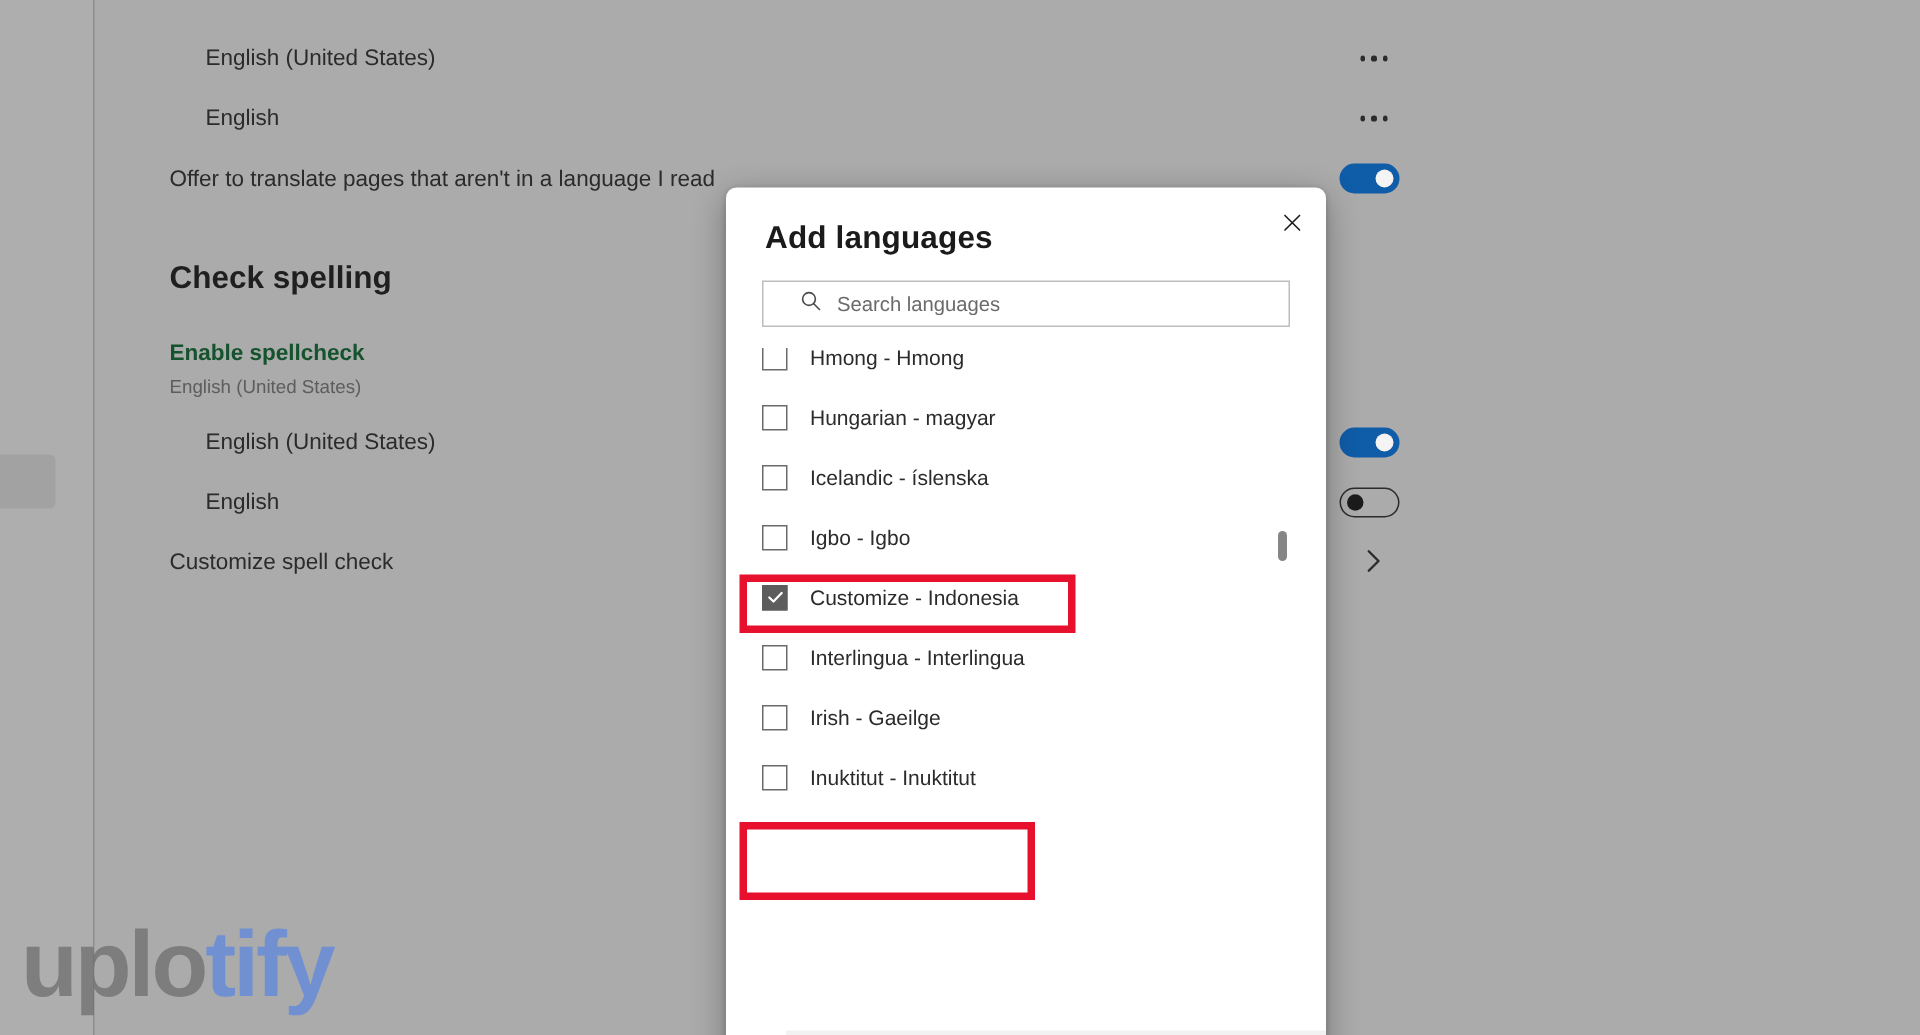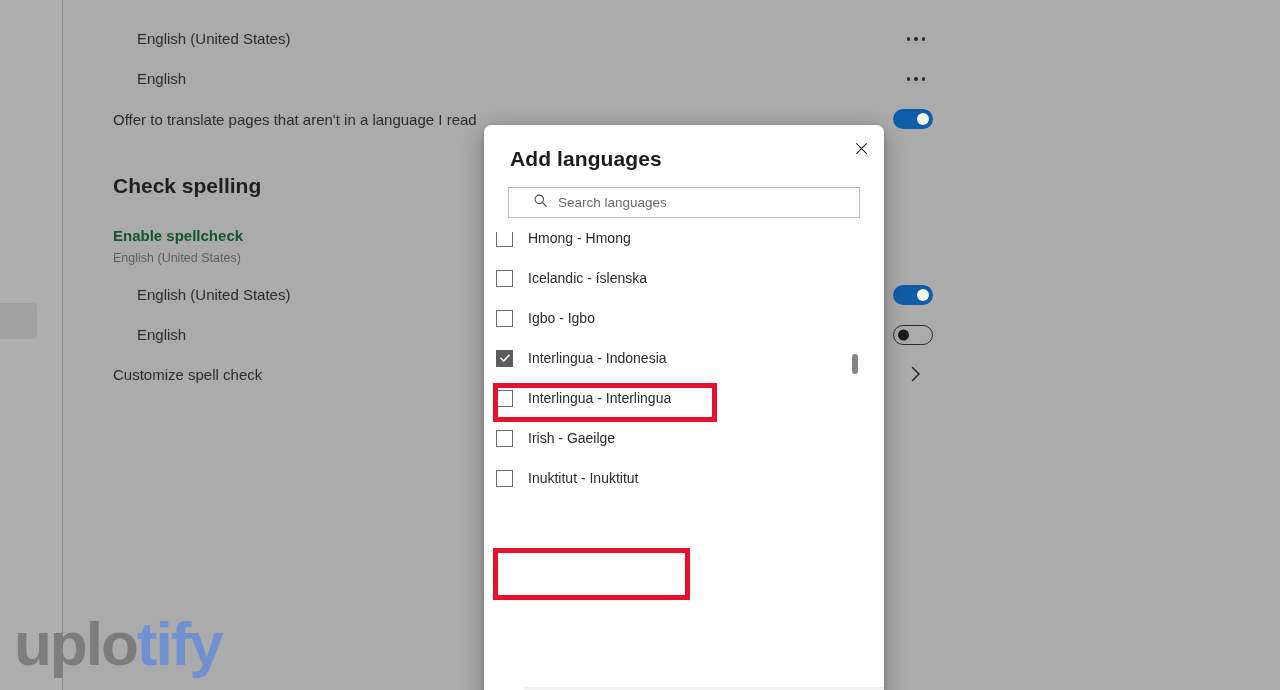--- a/index.html
+++ b/index.html
@@ -119,21 +119,21 @@
   
   #lang-list {
     flex: 1 1 auto;
     margin-top: 14px;
     position: relative;
     overflow: hidden;
   }
   #lang-scroll {
     position: absolute;
     left: 0; right: 0; top: -14px; bottom: 0;
-    padding-left: 12px;
+    padding-left: 24px;
   }
   .lang-row {
     height: 40px;
     display: flex; align-items: center;
     position: relative;
   }
   .cbox {
     width: 17px; height: 17px;
     border: 1.3px solid #6b6b6b;
     background: #fff;
@@ -264,20 +264,26 @@
   <div id="lang-list">
     <div id="lang-scroll">
 
       <div class="lang-row">
         <span class="cbox">
           
         </span>
         <span class="lang-label">Hmong - Hmong</span>
       </div>
 
+      <div class="lang-row">
+        <span class="cbox">
+          
+        </span>
+        <span class="lang-label">Hungarian - magyar</span>
+      </div>
 
       <div class="lang-row">
         <span class="cbox">
           
         </span>
         <span class="lang-label">Icelandic - íslenska</span>
       </div>
 
       <div class="lang-row">
         <span class="cbox">
@@ -285,21 +291,21 @@
         </span>
         <span class="lang-label">Igbo - Igbo</span>
       </div>
 
       <div class="lang-row">
         <span class="cbox checked">
           <svg viewBox="0 0 16 16" width="12" height="12">
             <path d="M2.5 8.4 L6.2 12 L13.5 4.4" fill="none" stroke="#fff" stroke-width="2" stroke-linecap="round" stroke-linejoin="round"></path>
           </svg>
         </span>
-        <span class="lang-label">Interlingua - Indonesia</span>
+        <span class="lang-label">Customize - Indonesia</span>
       </div>
 
       <div class="lang-row">
         <span class="cbox">
           
         </span>
         <span class="lang-label">Interlingua - Interlingua</span>
       </div>
 
       <div class="lang-row">

